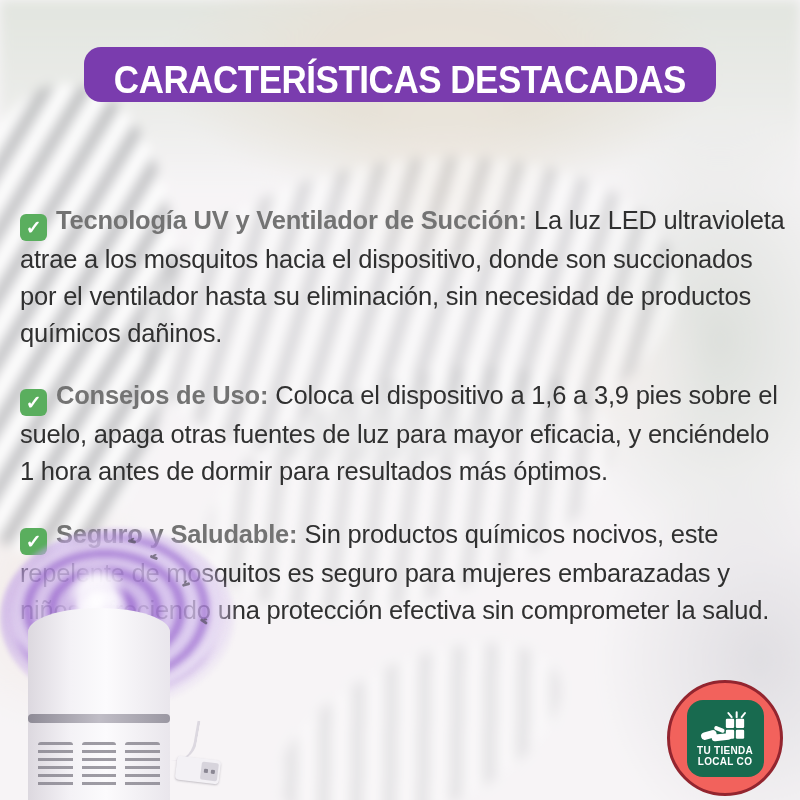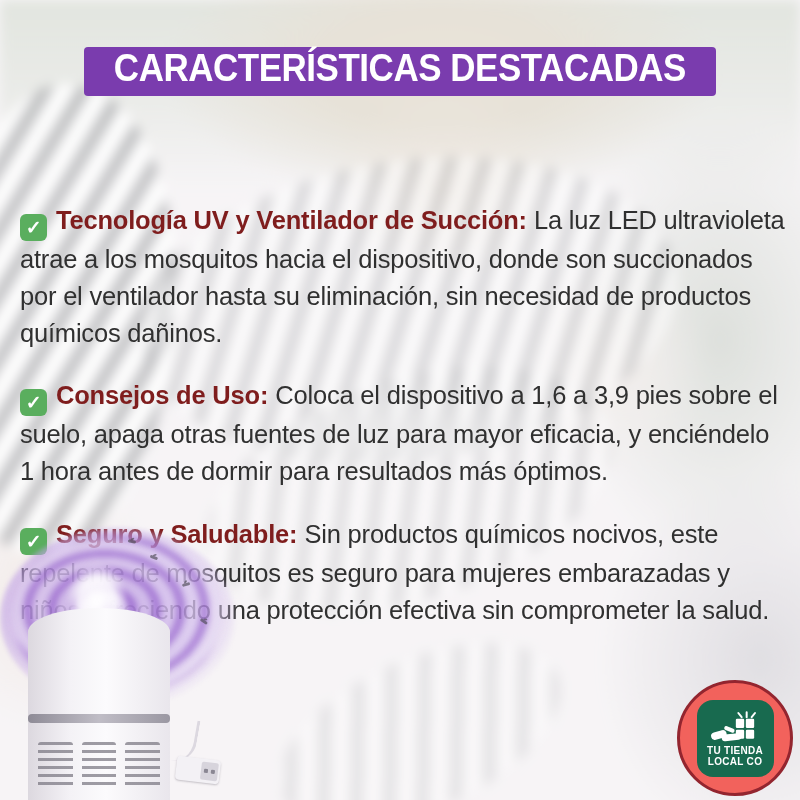--- a/index.html
+++ b/index.html
@@ -23,31 +23,31 @@
   .bg-arm-skin{position:absolute;left:-60px;top:470px;width:220px;height:260px;border-radius:50%;
     background:radial-gradient(closest-side,rgba(226,204,194,.9) 0%,rgba(226,204,194,0) 100%);}
   .stripes{background:repeating-linear-gradient(115deg,rgba(45,48,55,.62) 0 13px,rgba(252,252,252,.92) 13px 33px);}
   .stripes-left{position:absolute;left:-55px;top:85px;width:230px;height:470px;border-radius:45% 55% 50% 50%;transform:rotate(6deg);}
   .stripes-mid{position:absolute;left:140px;top:160px;width:540px;height:300px;border-radius:50%;transform:rotate(-8deg);opacity:.55;}
   .stripes-low{position:absolute;left:200px;top:380px;width:420px;height:220px;border-radius:50%;transform:rotate(-18deg);opacity:.4;}
   .stripes-knee{position:absolute;left:270px;top:660px;width:300px;height:150px;border-radius:50%;transform:rotate(-24deg);opacity:.35;}
   .overlay{position:absolute;inset:0;background:rgba(255,255,255,.56);}
 
   
-  .banner{position:absolute;left:84px;top:47px;width:632px;height:49px;border-radius:4px;
-    display:flex;align-items:flex-start;justify-content:center;}
+  .banner{position:absolute;left:84px;top:47px;width:632px;height:55px;border-radius:17px;
+    display:flex;align-items:flex-end;justify-content:center;}
   .banner-text{color:#fff;font-weight:800;font-size:38px;letter-spacing:-.5px;white-space:nowrap;
     transform:scaleX(.92);transform-origin:center;}
 
   
   .features{position:absolute;left:20px;top:176px;width:766px;}
   .feature{margin-bottom:11px;font-size:25.5px;line-height:37px;color:#303030;letter-spacing:-.2px;}
   .check{display:inline-flex;width:27px;height:27px;border-radius:6px;color:#fff;
     align-items:center;justify-content:center;font-size:19px;font-weight:700;margin-right:9px;vertical-align:-5px;}
-  .ft-title{font-weight:700;color:#7f1d1d;}
+  .ft-title{font-weight:700;color:#737373;}
   .ft-body{margin-left:.28em;}
 
   
   .lamp{position:absolute;left:0;top:528px;width:235px;height:272px;}
   .glow-soft{position:absolute;left:0;top:0;width:235px;height:180px;border-radius:50%;filter:blur(2px);
     background:radial-gradient(ellipse at 44% 46%,rgba(171,130,216,.95) 0%,rgba(193,162,230,.6) 52%,rgba(228,216,242,.25) 72%,rgba(228,216,242,0) 100%);}
   .glow-rings{position:absolute;left:12px;top:8px;width:210px;height:160px;border-radius:50%;filter:blur(3px);opacity:.8;
     background:repeating-radial-gradient(ellipse at 44% 46%,rgba(150,100,205,.8) 0 9px,rgba(235,226,246,.5) 9px 24px);}
   .glow-core{position:absolute;left:66px;top:34px;width:62px;height:80px;border-radius:50%;filter:blur(2px);
     background:radial-gradient(closest-side,#ffffff 0%,rgba(255,255,255,.85) 60%,rgba(255,255,255,0) 100%);}
@@ -63,21 +63,21 @@
     background:repeating-linear-gradient(rgba(118,115,126,.7) 0 3px,rgba(255,255,255,0) 3px 8px);}
   .usb-cable{position:absolute;left:166px;top:190px;width:28px;height:44px;
     border-right:3px solid #dcd8e0;border-bottom-right-radius:22px;transform:rotate(10deg);}
   .usb-plug{position:absolute;left:176px;top:230px;width:44px;height:24px;background:#f3f1f5;border-radius:4px;
     transform:rotate(7deg);box-shadow:0 1px 2px rgba(100,95,110,.35);}
   .usb-metal{position:absolute;right:2px;top:3px;bottom:3px;width:17px;background:#d7d4dc;border-radius:2px;}
   .usb-metal::before,.usb-metal::after{content:"";position:absolute;top:7px;width:4px;height:4px;background:#8a8793;border-radius:1px;}
   .usb-metal::before{left:3px;} .usb-metal::after{right:3px;}
 
   
-  .brand{position:absolute;right:7px;bottom:4px;width:110px;height:110px;border-radius:50%;
+  .brand{position:absolute;right:17px;bottom:4px;width:110px;height:110px;border-radius:50%;
     display:flex;align-items:center;justify-content:center;}
   .brand-square{width:77px;height:77px;border-radius:16px;display:flex;flex-direction:column;
     align-items:center;justify-content:center;}
   .brand-icon{margin-top:2px;}
   .brand-text{color:#fff;font-size:10px;font-weight:700;line-height:11px;text-align:center;letter-spacing:.3px;white-space:nowrap;}
 </style>
 </head>
 <body>
 
 <div class="canvas">

